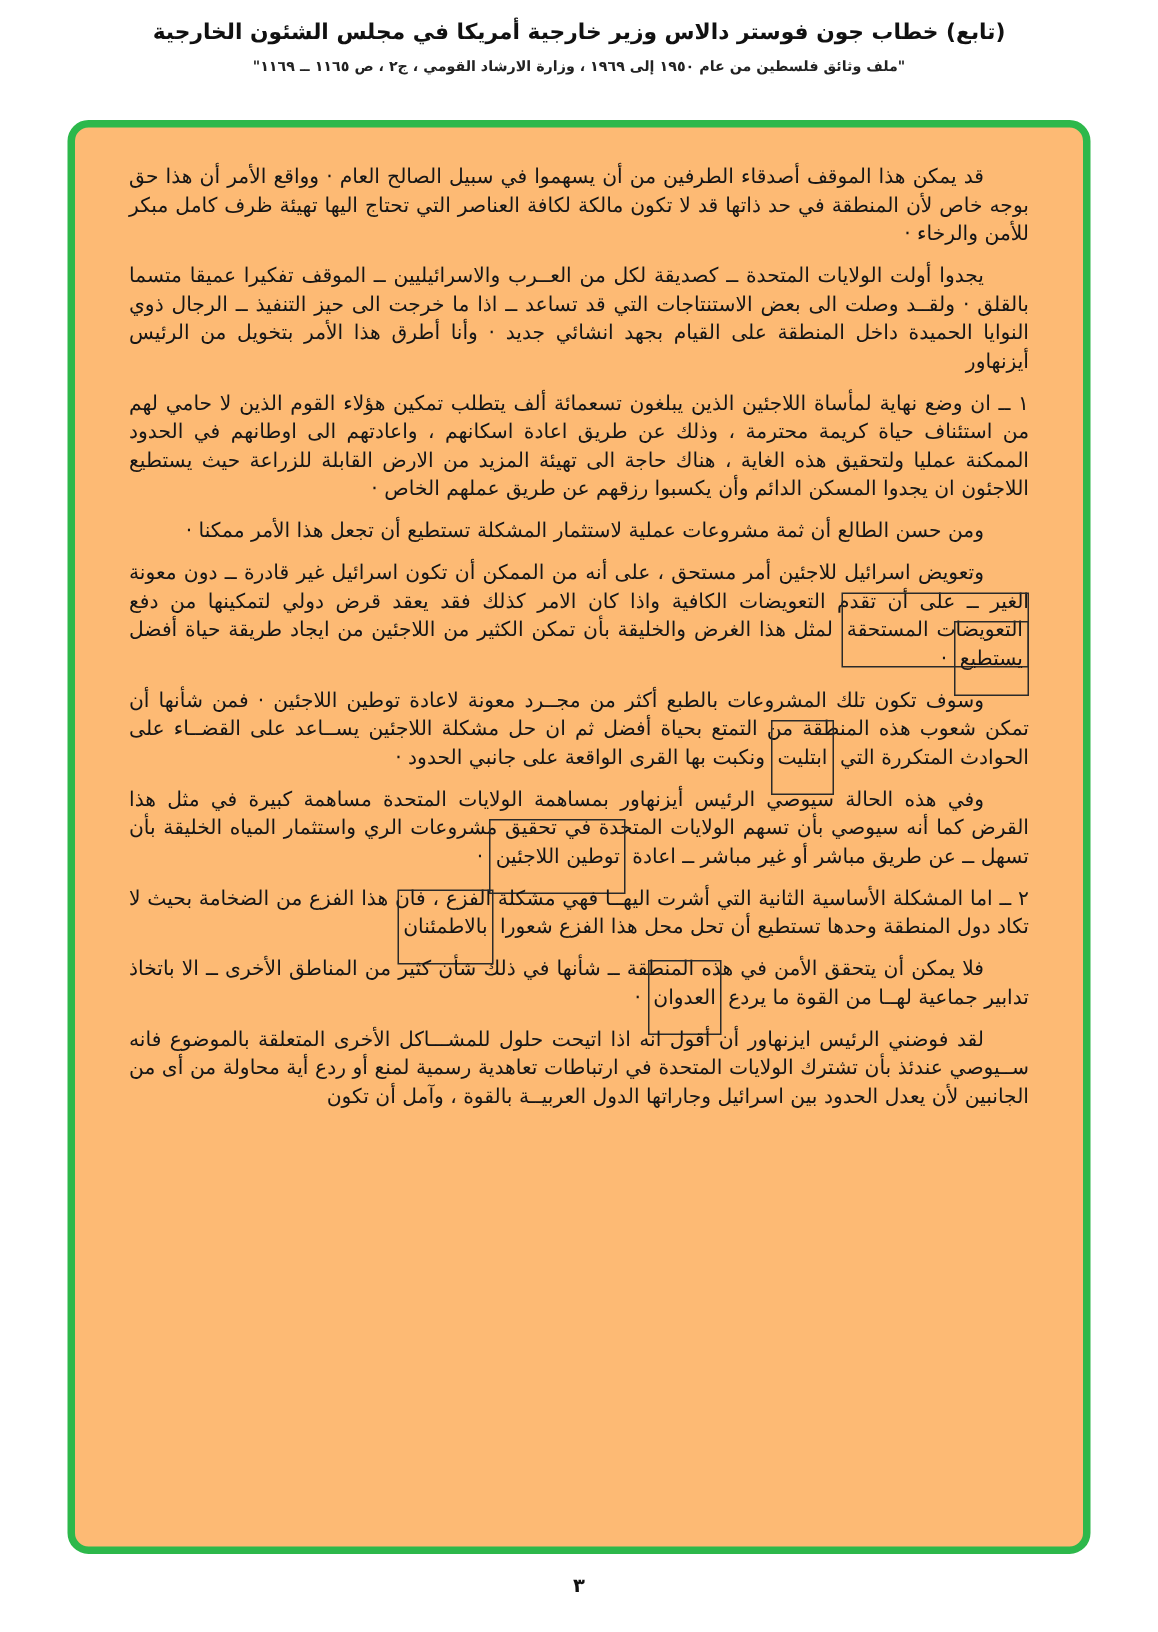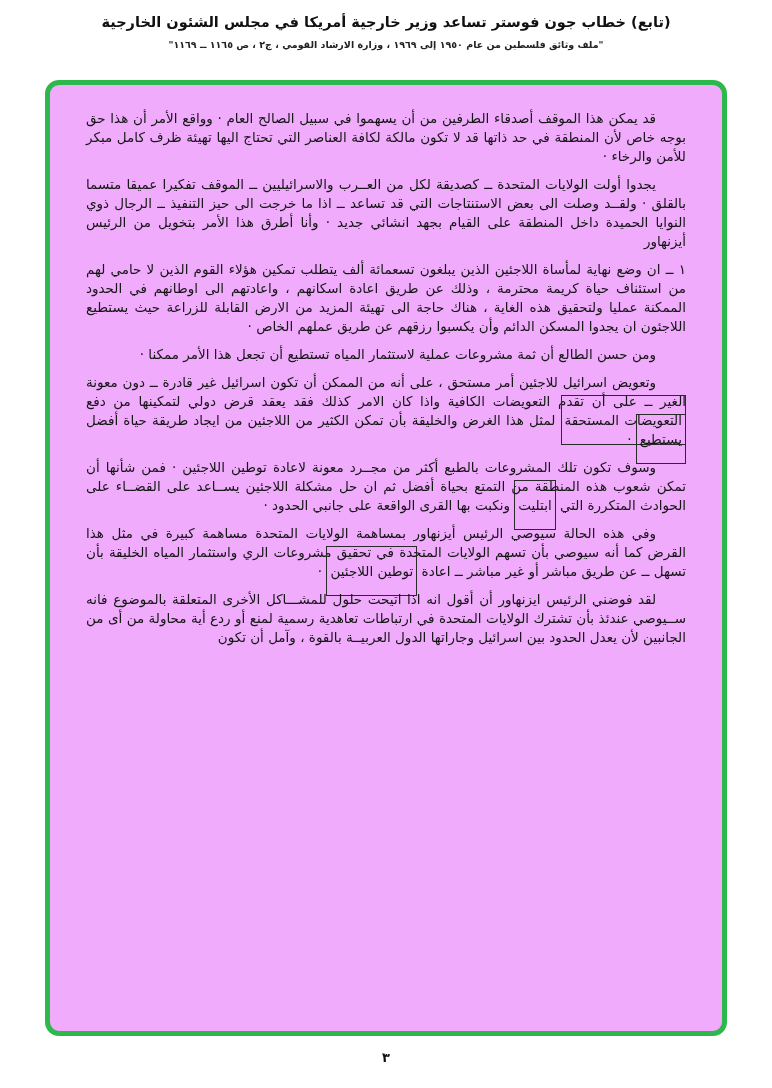--- a/index.html
+++ b/index.html
@@ -34,21 +34,21 @@
   }
   .green-frame {
     box-sizing: border-box;
     width: 682px;
     height: 956px;
     margin: 30px auto 0 auto;
     border: 5px solid #b91c1c;
     border-radius: 14px;
     padding: 24px 36px 14px 36px;
     overflow: hidden;
-    background: #f0abfc;
+    background: #fdba74;
   }
   .body-text {
     color: #151515;
   }
   .para {
     margin: 0 0 9px 0;
     font-size: 13.5px;
     line-height: 19px;
     text-align: justify;
   }
@@ -67,32 +67,34 @@
     margin-top: 14px;
     color: #111111;
   }
 </style>
 </head>
 <body>
 
 <div class="page">
 
   <header class="doc-header" dir="rtl">
-    <div class="doc-title">(تابع) خطاب جون فوستر تساعد وزير خارجية أمريكا في مجلس الشئون الخارجية</div>
+    <div class="doc-title">(تابع) خطاب جون فوستر دالاس وزير خارجية أمريكا في مجلس الشئون الخارجية</div>
     <div class="doc-subtitle">"ملف وثائق فلسطين من عام ١٩٥٠ إلى ١٩٦٩ ، وزارة الارشاد القومي ، ج٢ ، ص ١١٦٥ ــ ١١٦٩"</div>
   </header>
 
   <div class="green-frame" style="border-color: rgb(45, 184, 75);">
     <div class="body-text" dir="rtl">
         <p class="para indent">قد يمكن هذا الموقف أصدقاء الطرفين من أن يسهموا في سبيل الصالح العام · وواقع الأمر أن هذا حق بوجه خاص لأن المنطقة في حد ذاتها قد لا تكون مالكة لكافة العناصر التي تحتاج اليها تهيئة ظرف كامل مبكر للأمن والرخاء ·</p>
         <p class="para indent">يجدوا أولت الولايات المتحدة ــ كصديقة لكل من العــرب والاسرائيليين ــ الموقف تفكيرا عميقا متسما بالقلق · ولقــد وصلت الى بعض الاستنتاجات التي قد تساعد ــ اذا ما خرجت الى حيز التنفيذ ــ الرجال ذوي النوايا الحميدة داخل المنطقة على القيام بجهد انشائي جديد · وأنا أطرق هذا الأمر بتخويل من الرئيس أيزنهاور</p>
         <p class="para">١ ــ ان وضع نهاية لمأساة اللاجئين الذين يبلغون تسعمائة ألف يتطلب تمكين هؤلاء القوم الذين لا حامي لهم من استئناف حياة كريمة محترمة ، وذلك عن طريق اعادة اسكانهم ، واعادتهم الى اوطانهم في الحدود الممكنة عمليا ولتحقيق هذه الغاية ، هناك حاجة الى تهيئة المزيد من الارض القابلة للزراعة حيث يستطيع اللاجئون ان يجدوا المسكن الدائم وأن يكسبوا رزقهم عن طريق عملهم الخاص ·</p>
-        <p class="para indent">ومن حسن الطالع أن ثمة مشروعات عملية لاستثمار المياه تستطيع أن تجعل هذا الأمر ممكنا ·</p>
+        <p class="para indent">ومن حسن الطالع أن ثمة مشروعات عملية لاستثمار المشكلة تستطيع أن تجعل هذا الأمر ممكنا ·</p>
         <p class="para indent">وتعويض اسرائيل للاجئين أمر مستحق ، على أنه من الممكن أن تكون اسرائيل غير قادرة ــ دون معونة الغير ــ على أن تقدم التعويضات الكافية واذا كان الامر كذلك فقد يعقد قرض دولي لتمكينها من دفع <span class="boxed">التعويضات المستحقة</span> لمثل هذا الغرض والخليقة بأن تمكن الكثير من اللاجئين من ايجاد طريقة حياة أفضل <span class="boxed">يستطيع</span> ·</p>
         <p class="para indent">وسوف تكون تلك المشروعات بالطبع أكثر من مجــرد معونة لاعادة توطين اللاجئين · فمن شأنها أن تمكن شعوب هذه المنطقة من التمتع بحياة أفضل ثم ان حل مشكلة اللاجئين يســاعد على القضــاء على الحوادث المتكررة التي <span class="boxed">ابتليت</span> ونكبت بها القرى الواقعة على جانبي الحدود ·</p>
         <p class="para indent">وفي هذه الحالة سيوصي الرئيس أيزنهاور بمساهمة الولايات المتحدة مساهمة كبيرة في مثل هذا القرض كما أنه سيوصي بأن تسهم الولايات المتحدة في تحقيق مشروعات الري واستثمار المياه الخليقة بأن تسهل ــ عن طريق مباشر أو غير مباشر ــ اعادة <span class="boxed">توطين اللاجئين</span> ·</p>
+        <p class="para">٢ ــ اما المشكلة الأساسية الثانية التي أشرت اليهــا فهي مشكلة الفزع ، فان هذا الفزع من الضخامة بحيث لا تكاد دول المنطقة وحدها تستطيع أن تحل محل هذا الفزع شعورا <span class="boxed">بالاطمئنان</span></p>
+        <p class="para indent">فلا يمكن أن يتحقق الأمن في هذه المنطقة ــ شأنها في ذلك شأن كثير من المناطق الأخرى ــ الا باتخاذ تدابير جماعية لهــا من القوة ما يردع <span class="boxed">العدوان</span> ·</p>
         <p class="para indent">لقد فوضني الرئيس ايزنهاور أن أقول انه اذا اتيحت حلول للمشـــاكل الأخرى المتعلقة بالموضوع فانه ســيوصي عندئذ بأن تشترك الولايات المتحدة في ارتباطات تعاهدية رسمية لمنع أو ردع أية محاولة من أى من الجانبين لأن يعدل الحدود بين اسرائيل وجاراتها الدول العربيــة بالقوة ، وآمل أن تكون</p>
       </div>
   </div>
 
   <div class="page-number" dir="rtl">٣</div>
 
 </div>
 
 </body></html>

